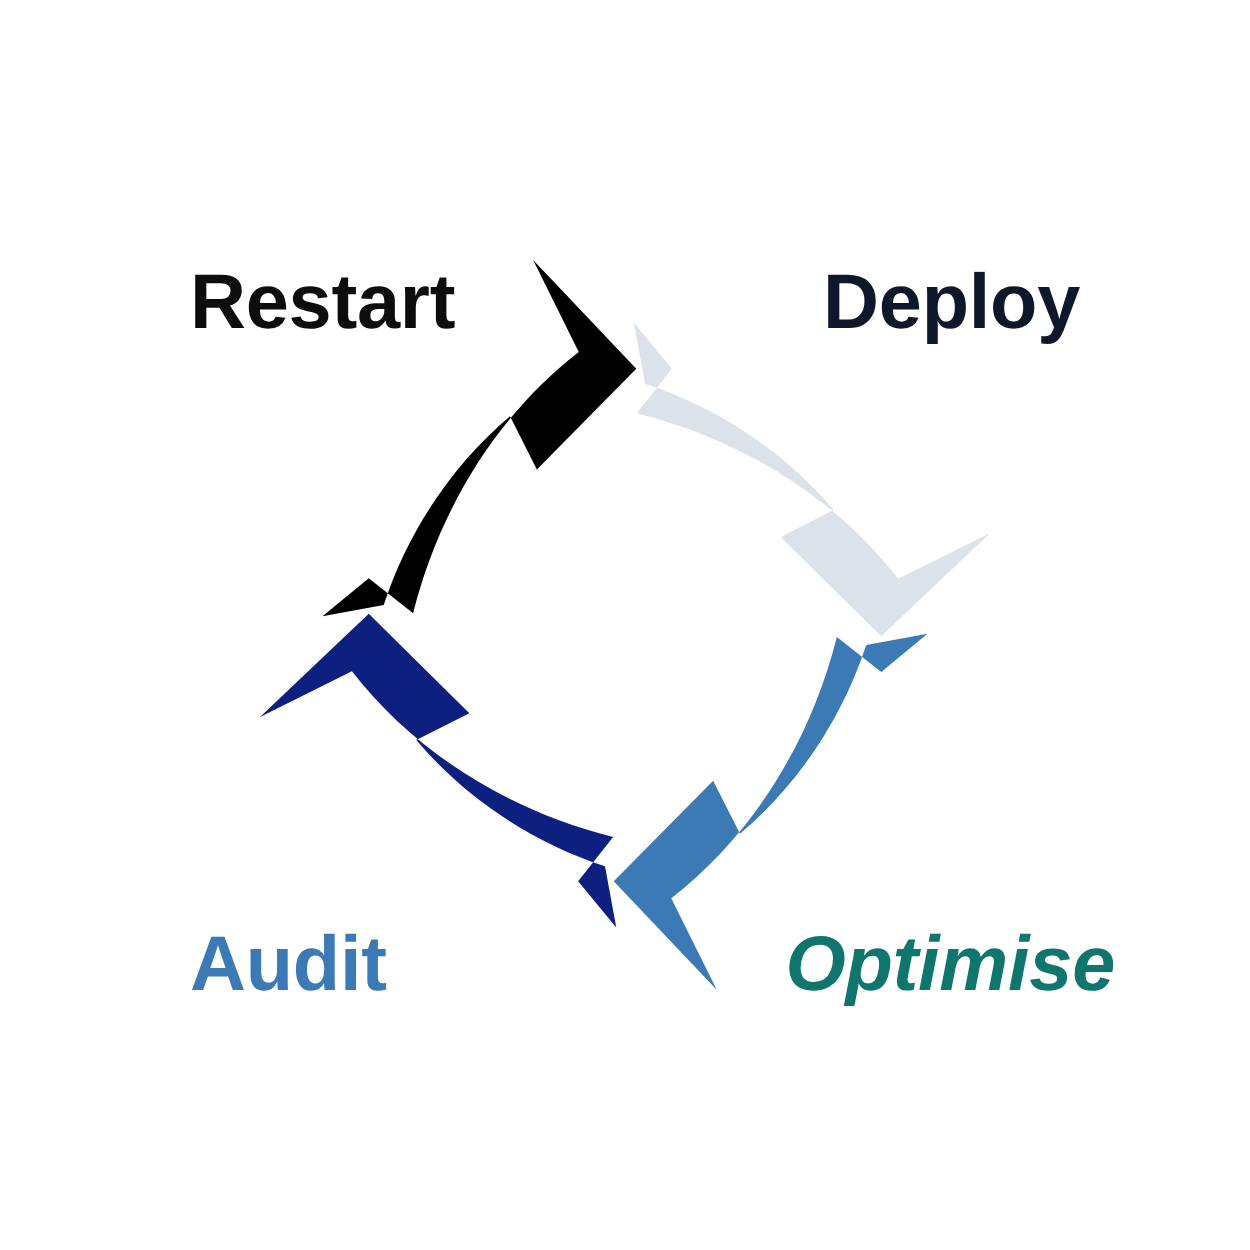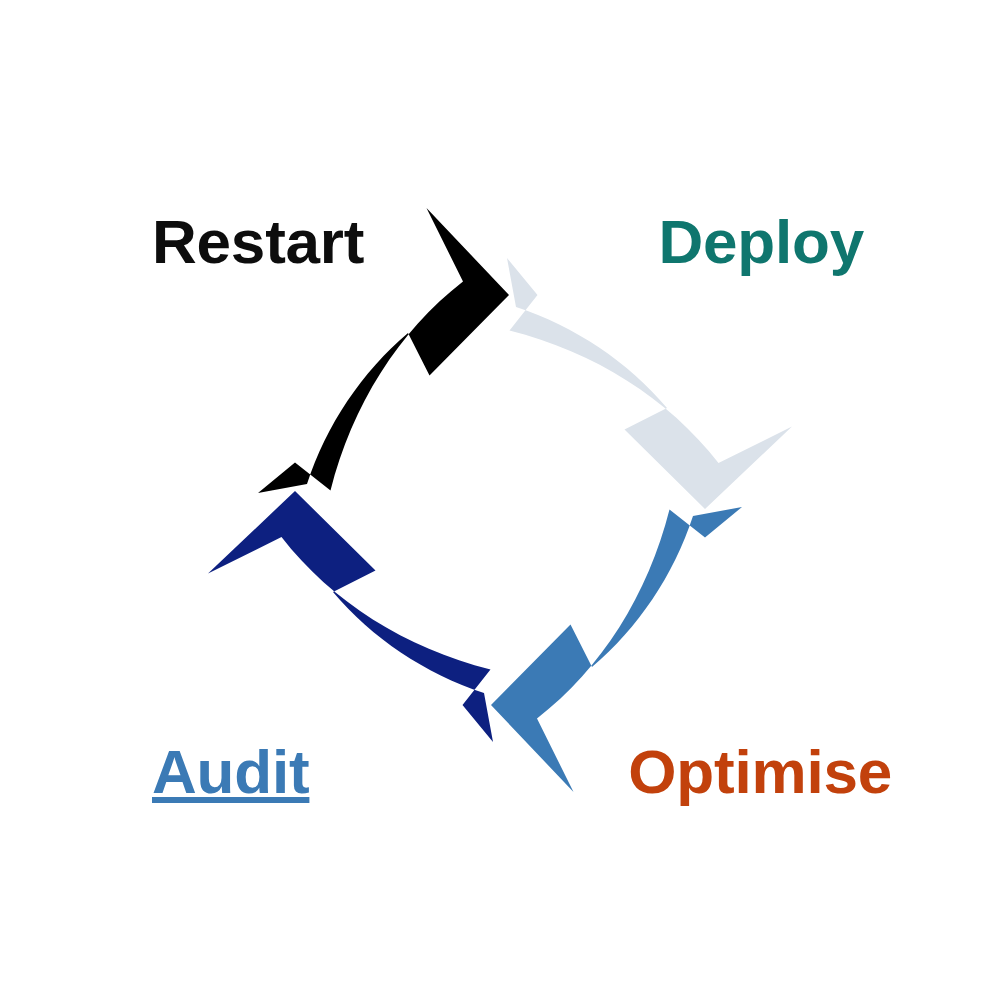--- a/index.html
+++ b/index.html
@@ -28,21 +28,21 @@
     font-family: "Liberation Sans", sans-serif;
     font-weight: bold;
     font-size: 62px;
     line-height: 1;
     letter-spacing: -0.2px;
     white-space: nowrap;
   }
   .label-restart  { left: 152px; top: 211px; }
   .label-deploy   { right: 136px; top: 211px; }
   .label-optimise { right: 108px; top: 741px; }
-  .label-audit    { left: 152px; top: 741px; text-decoration: underline; }
+  .label-audit    { left: 152px; top: 741px; }
 </style>
 </head>
 <body style="background: rgb(255, 255, 255);">
 
 <div id="cycle-diagram">
 
   <svg id="cycle-svg" viewBox="0 0 1000 1000" width="1000" height="1000" aria-hidden="true">
     <defs>
 
       <path id="cycle-arrow-shape" d="
@@ -83,19 +83,19 @@
         <use href="#cycle-arrow-shape-b" fill="#3b7ab5"></use>
       </g>
       <g transform="rotate(270 500 500)">
         <use href="#cycle-arrow-shape-b" fill="#0d2080"></use>
       </g>
     </g>
   </svg>
 
   <div class="stage-label label-restart" style="color: rgb(13, 13, 13);">Restart</div>
 
-  <div class="stage-label label-deploy" style="color: #0f766e;">Deploy</div>
+  <div class="stage-label label-deploy" style="color: #0f172a;">Deploy</div>
 
-  <div class="stage-label label-optimise" style="color: #c2410c;">Optimise</div>
+  <div class="stage-label label-optimise" style="color: #0f766e; font-style: italic;">Optimise</div>
 
   <div class="stage-label label-audit" style="color: rgb(59, 122, 181);">Audit</div>
 
 </div>
 
 </body></html>

